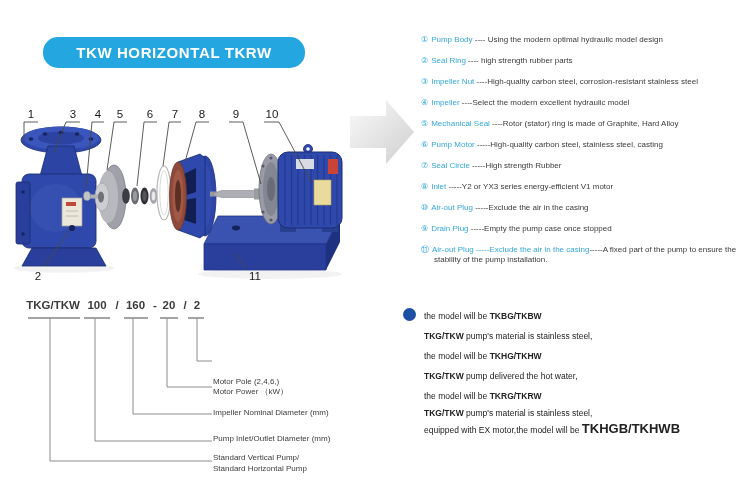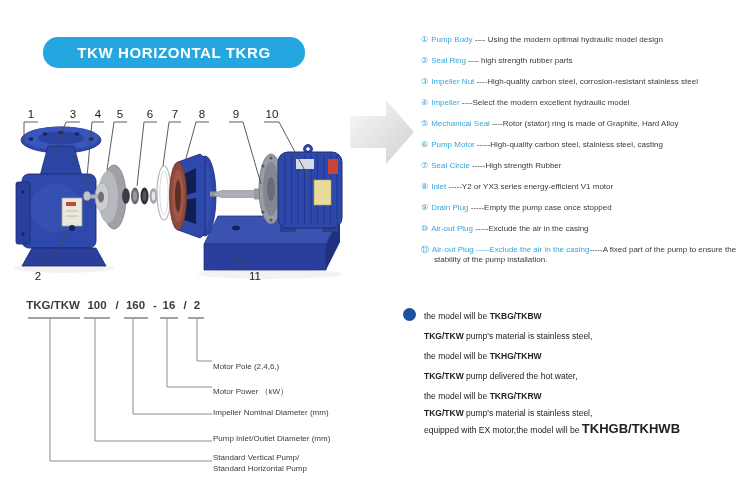--- a/index.html
+++ b/index.html
@@ -30,41 +30,41 @@
   .pnum{color:#34a7dc;margin-right:3px;}
   .pname{color:#34a7dc;}
   .pdesc{color:#3a3a3a;}
   
   .seg{position:absolute;top:299px;font-weight:bold;font-size:11.5px;color:#3c3c3c;text-align:center;}
   #seg0{left:25px;width:56px}#seg1{left:83px;width:28px}#seg2{left:111px;width:12px}
   #seg3{left:121px;width:29px}#seg4{left:150px;width:10px}#seg5{left:158px;width:22px}
   #seg6{left:179px;width:12px}#seg7{left:189px;width:16px}
   .model-lines{position:absolute;left:20px;top:290px;width:200px;height:200px;}
   .mlabel{position:absolute;left:213px;font-size:8px;color:#3b3b3b;white-space:nowrap;}
-  #mlabel0{top:362px}#mlabel1{top:386px}#mlabel2{top:408px}#mlabel3{top:434px}
+  #mlabel0{top:377px}#mlabel1{top:386px}#mlabel2{top:408px}#mlabel3{top:434px}
   #mlabel4{top:453px;line-height:10.5px;}
   
   .bullet{
     position:absolute;left:403px;top:308px;width:13px;height:13px;border-radius:50%;
     background:#1d4fa3;
   }
   .notes{position:absolute;left:424px;top:306px;width:330px;}
   .note-line{line-height:20px;font-size:8.5px;color:#222;}
   .nb{font-weight:bold;}
   .ncode{font-weight:bold;}
   .note:last-child .note-line{line-height:15px;}
   .note:last-child .ncode{font-size:13px;}
 </style>
 </head>
 <body>
 
 <div class="page">
 
   <div class="banner">
-    <span>TKW HORIZONTAL TKRG</span>
+    <span>TKW HORIZONTAL TKRW</span>
   </div>
 
   <svg class="pump-svg" viewBox="0 0 348 192">
 
     <ellipse cx="56" cy="172" rx="50" ry="5" fill="#000" opacity="0.05"></ellipse>
     <ellipse cx="262" cy="178" rx="72" ry="5" fill="#000" opacity="0.05"></ellipse>
 
     <g>
       <polygon points="210,120 332,120 318,148 196,148" fill="#3a53b0" stroke="#20328a" stroke-width="0.8"></polygon>
       <polygon points="196,148 318,148 318,174 196,174" fill="#2a3f9c" stroke="#20328a" stroke-width="0.8"></polygon>
@@ -194,31 +194,31 @@
 
   <ul class="parts">
     <li class="part"><span class="pnum">①</span><span class="pname">Pump Body</span><span class="pdesc"> ---- Using the modern optimal hydraulic model design</span></li>
     <li class="part"><span class="pnum">②</span><span class="pname">Seal Ring</span><span class="pdesc"> ---- high strength rubber parts</span></li>
     <li class="part"><span class="pnum">③</span><span class="pname">Impeller Nut</span><span class="pdesc"> ----High-quality carbon steel, corrosion-resistant stainless steel</span></li>
     <li class="part"><span class="pnum">④</span><span class="pname">Impeller</span><span class="pdesc"> ----Select the modern excellent hydraulic model</span></li>
     <li class="part"><span class="pnum">⑤</span><span class="pname">Mechanical Seal</span><span class="pdesc"> ----Rotor (stator) ring is made of Graphite, Hard Alloy</span></li>
     <li class="part"><span class="pnum">⑥</span><span class="pname">Pump Motor</span><span class="pdesc"> -----High-quality carbon steel, stainless steel, casting</span></li>
     <li class="part"><span class="pnum">⑦</span><span class="pname">Seal Circle</span><span class="pdesc"> -----High strength Rubber</span></li>
     <li class="part"><span class="pnum">⑧</span><span class="pname">Inlet</span><span class="pdesc"> -----Y2 or YX3 series energy-efficient V1 motor</span></li>
+    <li class="part"><span class="pnum">⑩</span><span class="pname">Air-out Plug</span><span class="pdesc"> -----Exclude the air in the casing</span></li>
     <li class="part"><span class="pnum">⑨</span><span class="pname">Drain Plug</span><span class="pdesc"> -----Empty the pump case once stopped</span></li>
-    <li class="part"><span class="pnum">⑩</span><span class="pname">Air-out Plug</span><span class="pdesc"> -----Exclude the air in the casing</span></li>
     <li class="part"><span class="pnum">⑪</span><span class="pname">Air-out Plug -----Exclude the air in the casing</span><span class="pdesc">-----A fixed part of the pump to ensure the stability of the pump installation.</span></li>
   </ul>
 
   <span class="seg" id="seg0">TKG/TKW</span>
   <span class="seg" id="seg1">100</span>
   <span class="seg" id="seg2">/</span>
   <span class="seg" id="seg3">160</span>
   <span class="seg" id="seg4">-</span>
-  <span class="seg" id="seg5">16</span>
+  <span class="seg" id="seg5">20</span>
   <span class="seg" id="seg6">/</span>
   <span class="seg" id="seg7">2</span>
 
   <svg class="model-lines" viewBox="0 0 200 200">
     <path d="M8,28 H60 M64,28 H90 M104,28 H128 M140,28 H158 M168,28 H184" stroke="#4a4a4a" stroke-width="1.1" fill="none"></path>
     <path d="M30,28 V171 H192 M75,28 V151 H192 M113,28 V124 H192 M147,28 V97 H192 M177,28 V71 H192" stroke="#8c8c8c" stroke-width="1" fill="none"></path>
   </svg>
 
   <div class="mlabel" id="mlabel0">Motor Pole (2,4,6,)</div>
   <div class="mlabel" id="mlabel1">Motor Power （kW）</div>

